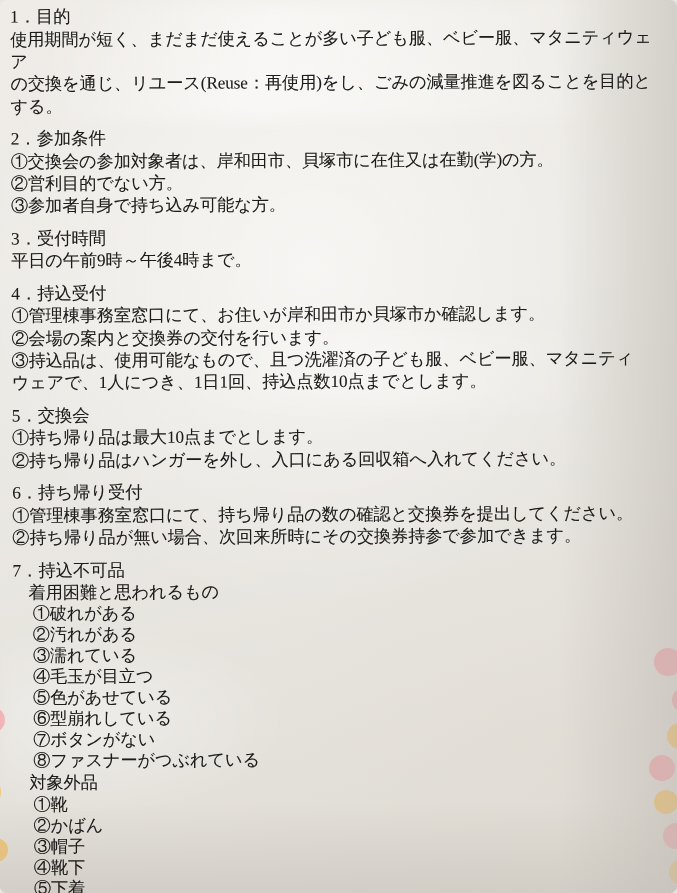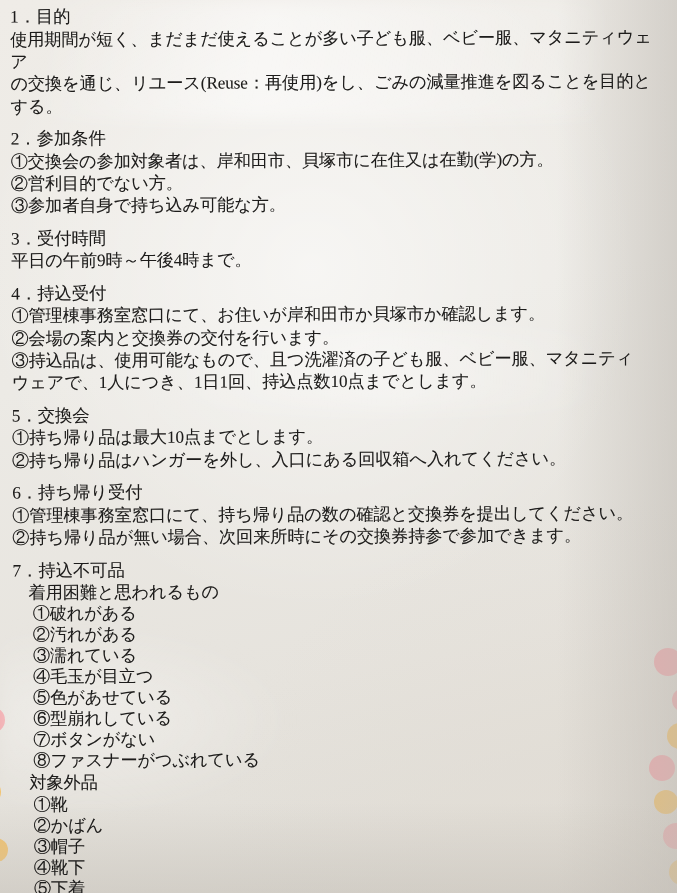--- a/index.html
+++ b/index.html
@@ -17,20 +17,21 @@
   .paper {
     position: relative;
     width: 677px;
     height: 893px;
     box-sizing: border-box;
     background:
       radial-gradient(ellipse 70% 55% at 46% 30%, rgba(255,255,255,0.55) 0%, rgba(255,255,255,0.0) 70%),
       radial-gradient(ellipse 90% 60% at 90% 95%, rgba(225,220,212,0.75) 0%, rgba(255,255,255,0.0) 65%),
       linear-gradient(168deg, #efece7 0%, #eceae5 38%, #e6e3dd 72%, #dedbd4 100%);
     overflow: hidden;
+    border-radius: 7px;
   }
   
   .glare {
     position: absolute;
     pointer-events: none;
   }
   .glare-a {
     left: 40px; top: 0; width: 560px; height: 120px;
     background: linear-gradient(100deg, rgba(255,255,255,0.0) 0%, rgba(255,255,255,0.50) 40%, rgba(255,255,255,0.10) 100%);
     filter: blur(9px);

